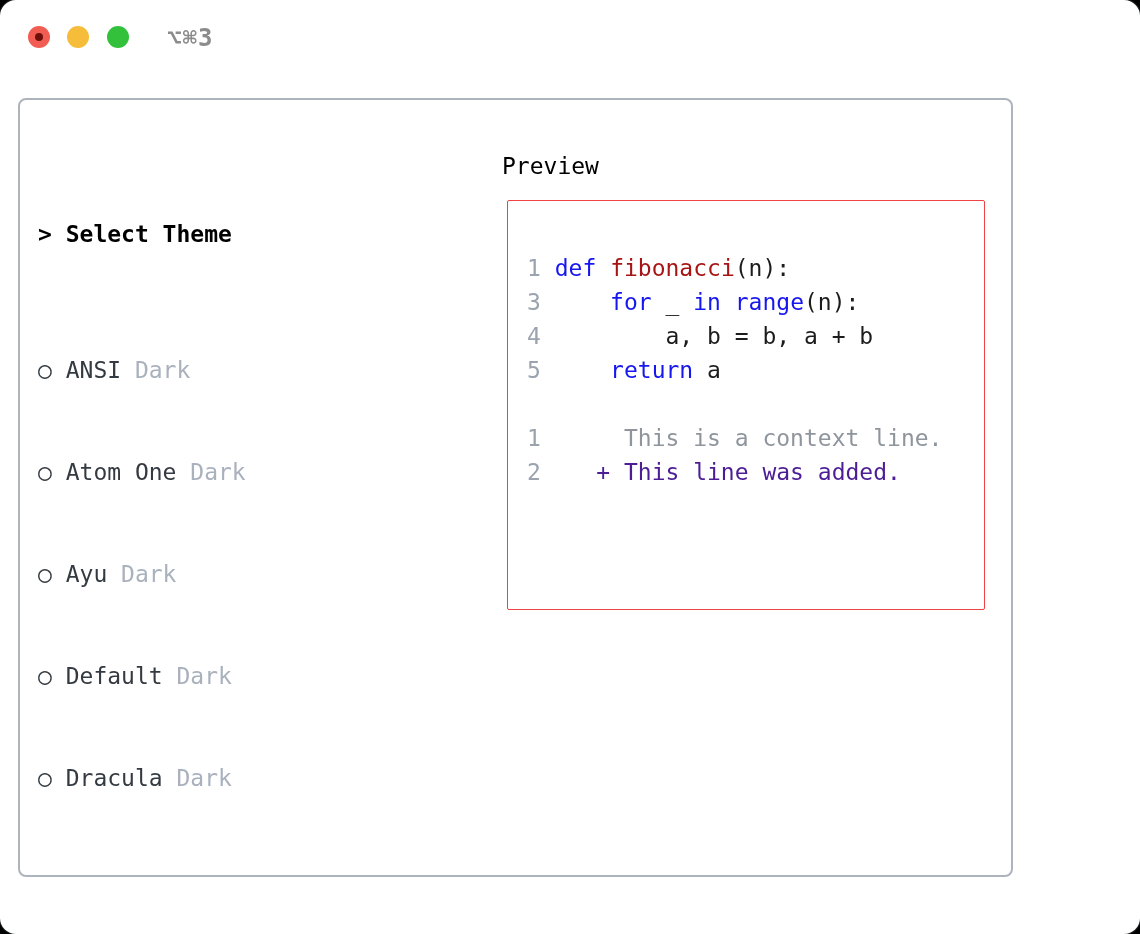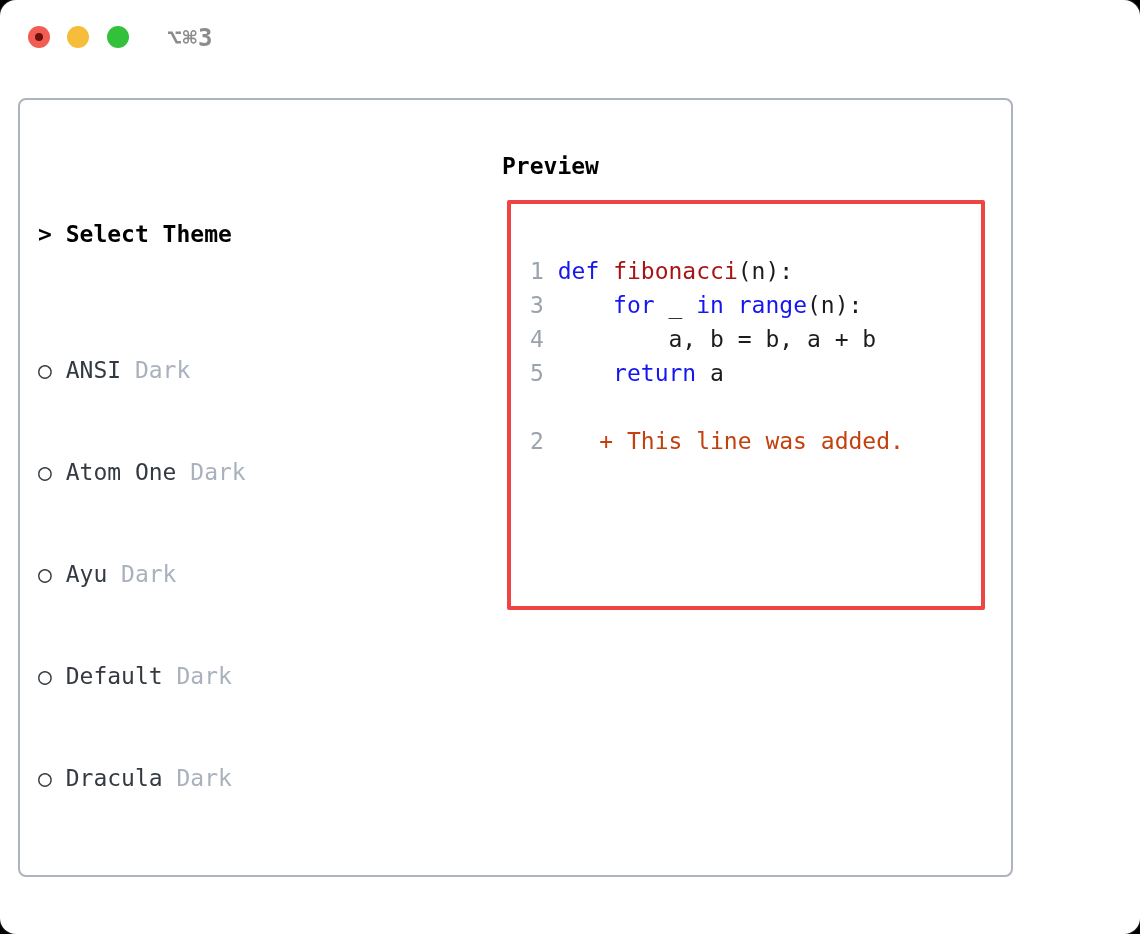--- a/index.html
+++ b/index.html
@@ -30,34 +30,34 @@
     font-size:23px;line-height:34px;color:#343a41;
   }
   .leftcol{width:464px;flex:none;white-space:pre;}
   .rightcol{flex:1;}
   .row{white-space:pre;}
   .marker{display:inline-block;width:2ch;color:#3a4046;}
   .hdr .marker{color:#000;font-weight:bold;}
   .hdr{color:#000;font-weight:bold;}
   .tag{color:#a9b1bd;margin-left:1ch;}
   
-  .preview-heading{color:#000;font-weight:bold;margin-bottom:17px;white-space:pre;}
+  .preview-heading{color:#000;font-weight:normal;margin-bottom:17px;white-space:pre;}
   .preview-box{
     box-sizing:border-box;margin-left:5px;width:478px;height:410px;
-    border:4px solid #ef4444;border-radius:2px;
+    border:1px solid #ef4444;border-radius:2px;
     padding:50px 0 0 19px;overflow:hidden;
   }
   .codeline{white-space:pre;min-height:34px;color:#1c1c1c;}
   .tok-n{color:#9aa3ae;}
   .tok-p{color:#1c1c1c;}
   .tok-k{color:#1616f0;}
   .tok-f{color:#a81414;}
   .tok-c{color:#8f959c;}
   .tok-d{color:#c8321f;}
-  .tok-a{color:#c2410c;}
+  .tok-a{color:#4c1d95;}
 </style>
 </head>
 <body>
 
 <div class="window">
 
   <div class="titlebar">
     <div class="light light-close">
       <div class="record-dot"></div>
     </div>
@@ -96,18 +96,19 @@
     </div>
 
     <div class="rightcol">
       <div class="preview-heading">Preview</div>
       <div class="preview-box">
         <div class="codeline"><span class="tok-n">1</span><span class="tok-p"> </span><span class="tok-k">def</span><span class="tok-p"> </span><span class="tok-f">fibonacci</span><span class="tok-p">(n):</span></div>
         <div class="codeline"><span class="tok-n">3</span><span class="tok-p">     </span><span class="tok-k">for</span><span class="tok-p"> _ </span><span class="tok-k">in</span><span class="tok-p"> </span><span class="tok-k">range</span><span class="tok-p">(n):</span></div>
         <div class="codeline"><span class="tok-n">4</span><span class="tok-p">         a, b = b, a + b</span></div>
         <div class="codeline"><span class="tok-n">5</span><span class="tok-p">     </span><span class="tok-k">return</span><span class="tok-p"> a</span></div>
         <div class="codeline"></div>
+        <div class="codeline"><span class="tok-n">1</span><span class="tok-c">      This is a context line.</span></div>
         <div class="codeline"><span class="tok-n">2</span><span class="tok-a">    + This line was added.</span></div>
       </div>
     </div>
 
   </div>
 </div>
 
 </body></html>

